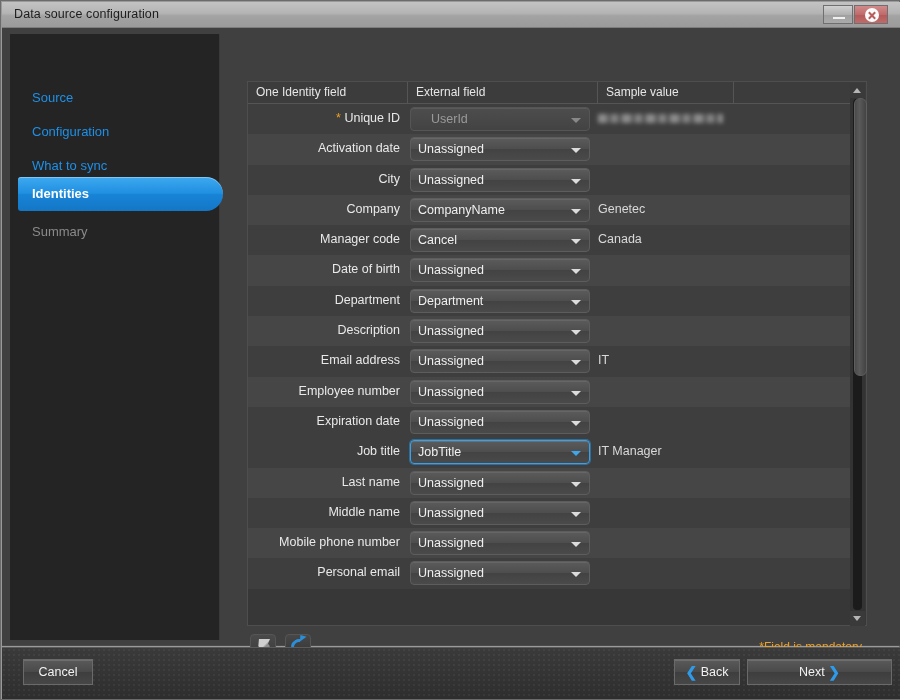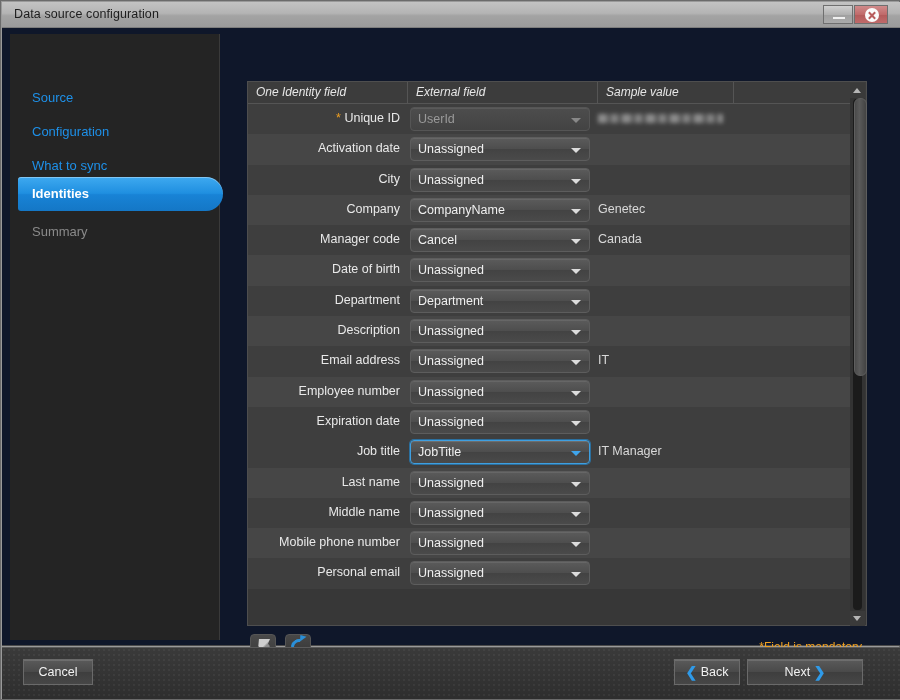--- a/index.html
+++ b/index.html
@@ -22,40 +22,40 @@
                background:linear-gradient(to bottom,#d08b8b,#c06a6a 50%,#b35a5a 51%,#bf6a6a); }
   .close-glyph { position:absolute; left:10px; top:2px; width:14px; height:14px; border-radius:50%;
                  background:#fbfbfb; }
   .close-glyph:before, .close-glyph:after { content:""; position:absolute; left:6px; top:2.5px;
                  width:2px; height:9px; background:#b85c5c; }
   .close-glyph:before { transform:rotate(45deg); }
   .close-glyph:after  { transform:rotate(-45deg); }
 
   
   .content { position:absolute; left:1px; top:27px; width:898px; height:618px;
-             background:#0f172a; border-bottom:1px solid #4a4a4a; }
+             background:#404040; border-bottom:1px solid #4a4a4a; }
 
   .sidebar { position:absolute; left:8px; top:6px; width:210px; height:606px; background:#242424;
              border-right:1px solid #3a3a3a; }
   .nav-item { position:absolute; left:0; width:210px; height:30px; font-size:13px; line-height:30px;
               padding-left:30px; color:#1e90e8; white-space:nowrap; }
   .nav-item.dim { color:#8a8a8a; }
   .nav-item.sel { color:#ffffff; font-weight:bold; left:16px; width:205px; height:34px; line-height:34px;
                   padding-left:14px;
                   background:linear-gradient(to bottom,#3ea9f0 0%,#1f8fe0 48%,#1883d6 52%,#1477c6 100%);
                   border-radius:3px 17px 17px 3px;
                   box-shadow:inset 0 1px 0 rgba(255,255,255,.35); }
 
   .panel { position:absolute; left:240px; top:8px; width:625px; height:595px; }
 
   
   .grid { position:absolute; left:5px; top:45px; width:620px; height:545px;
           background:#373737; border:1px solid #4e4e4e; }
   .ghead { position:absolute; left:0; top:0; width:618px; height:22px;
-           background:#3c3c3c; border-bottom:1px solid #555;font-style:italic; }
+           background:#3c3c3c; border-bottom:1px solid #555; }
   .ghead .hc { position:absolute; top:0; height:21px; line-height:21px; font-size:12px; color:#e6e6e6;
                padding-left:8px; border-right:1px solid #555; }
   .hc.c1 { left:0;   width:160px; }
   .hc.c2 { left:160px; width:190px; }
   .hc.c3 { left:350px; width:136px; }
   .hc.c4 { left:486px; width:118px; border-right:none; }
 
   .rows { position:absolute; left:0; top:22px; width:604px; height:521px; overflow:hidden; }
   .row { position:relative; height:30.3px; width:604px; }
   .row.odd  { background:#3e3e3e; }
@@ -67,21 +67,21 @@
 
   .sel-ctl { position:absolute; left:162px; top:3px; width:180px; height:24px; border-radius:4px;
              border:1px solid #5d5d5d;
              background:linear-gradient(to bottom,#5b5b5b 0%,#4e4e4e 48%,#434343 52%,#4a4a4a 100%);
              box-shadow:inset 0 1px 0 rgba(255,255,255,.08); }
   .sel-ctl .txt { position:absolute; left:7px; top:4px; font-size:12.5px; color:#f0f0f0; }
   .sel-ctl .arw { position:absolute; right:8px; top:10px; width:0; height:0;
                   border-left:5px solid transparent; border-right:5px solid transparent;
                   border-top:5px solid #dcdcdc; }
   .sel-ctl.disabled { background:linear-gradient(to bottom,#4d4d4d,#434343); border-color:#555; }
-  .sel-ctl.disabled .txt { color:#9a9a9a; }
+  .sel-ctl.disabled .txt { color:#9a9a9a;margin-left:13px; }
   .sel-ctl.disabled .arw { border-top-color:#888; }
   .sel-ctl.focused { border-color:#3f9fe0; box-shadow:inset 0 1px 0 rgba(255,255,255,.12), 0 0 0 1px #2b6f9e; }
   .sel-ctl.focused .arw { border-top-color:#3fa5ec; }
 
   .blur-val { position:absolute; left:350px; top:10px; width:125px; height:9px;
               background:repeating-linear-gradient(90deg,#9a9a9a 0 9px,#5c5c5c 9px 13px,#8e8e8e 13px 20px,#565656 20px 24px);
               filter:blur(2.2px); opacity:.85; }
 
   
   .sbar { position:absolute; right:1px; top:1px; width:15px; height:543px; background:#333; }
@@ -118,21 +118,21 @@
             background:
               radial-gradient(circle at 2px 2px, rgba(255,255,255,.045) 0 1px, transparent 1.2px) 0 0/5px 5px,
               linear-gradient(to bottom,#3a3a3a,#2e2e2e);
             border-top:1px solid #5b5b5b; }
   .fbtn { position:absolute; top:11px; height:26px; border-radius:0; border:1px solid #6a6a6a;
           background:linear-gradient(to bottom,#5a5a5a 0%,#4a4a4a 48%,#3e3e3e 52%,#474747 100%);
           color:#f2f2f2; font-size:12.5px; line-height:24px; text-align:center;
           box-shadow:inset 0 1px 0 rgba(255,255,255,.12); }
   .fbtn.cancel { left:21px; width:70px; }
   .fbtn.back   { left:672px; width:66px; }
-  .fbtn.next   { left:745px; width:116px; }
+  .fbtn.next   { left:745px; width:145px; }
   .chev { display:inline-block; color:#2f9ae8; font-weight:bold; font-size:14px; vertical-align:-1px; }
 </style>
 </head>
 <body>
 
 <div class="window">
 
   <div class="titlebar">
     <span class="titlebar-text">Data source configuration</span>
     <div class="win-btn btn-min">

